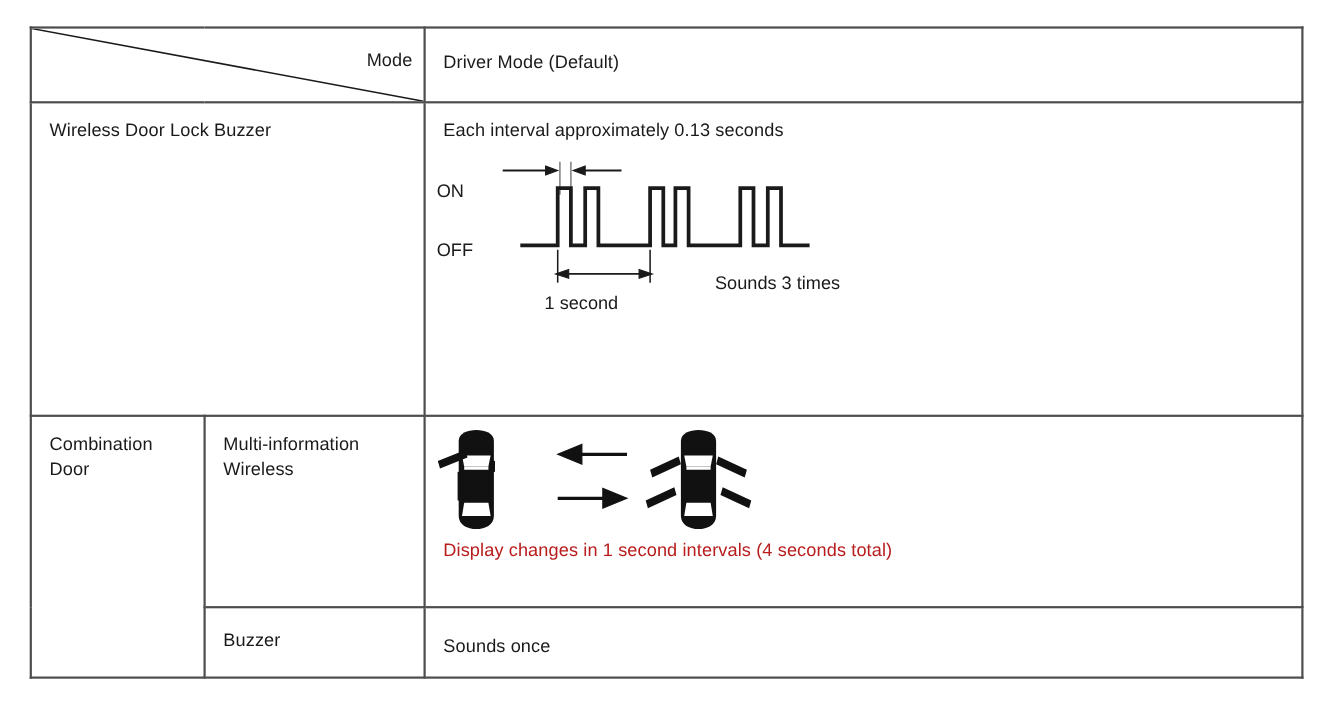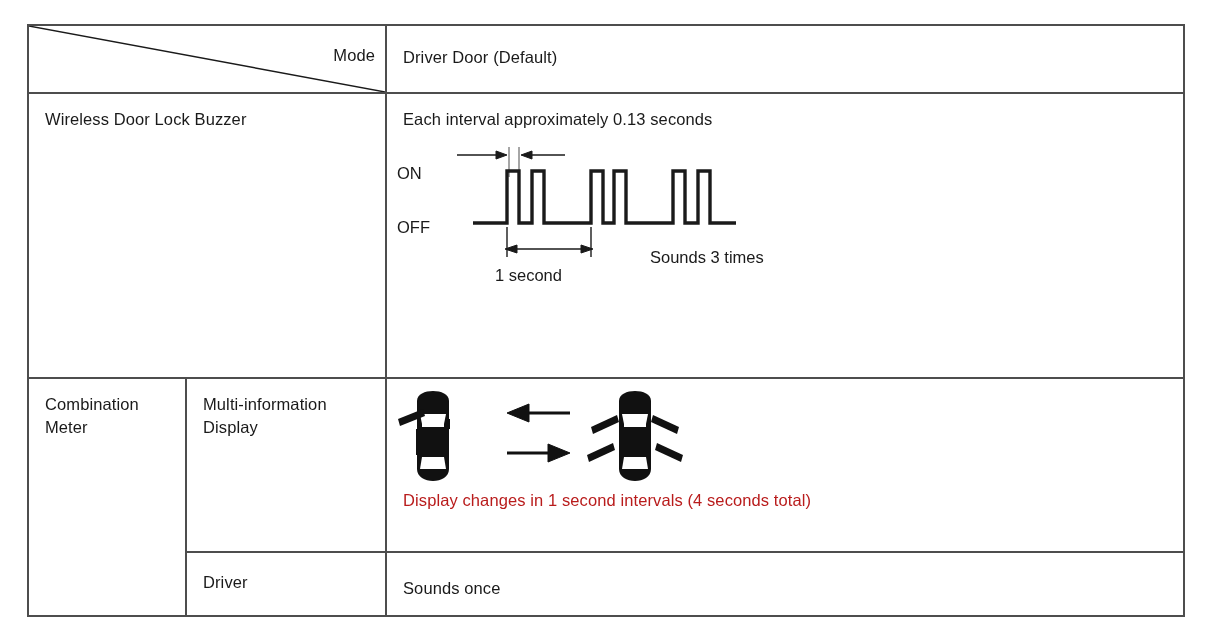--- a/index.html
+++ b/index.html
@@ -127,21 +127,21 @@
       <tr>
         <td colspan="2">
           <div class="hdr-diag">
             <svg class="diag-svg" viewBox="0 0 354 66" preserveAspectRatio="none">
               <line x1="0" y1="0" x2="354" y2="66" stroke="#1a1a1a" stroke-width="1.4" vector-effect="non-scaling-stroke"></line>
             </svg>
             <span class="mode-label">Mode</span>
           </div>
         </td>
         <td>
-          <div class="cell-pad" style="padding-top:20px;">Driver Door (Default)</div>
+          <div class="cell-pad" style="padding-top:20px;">Driver Mode (Default)</div>
         </td>
       </tr>
 
       <tr>
         <td colspan="2">
           <div class="cell-pad mid">Wireless Door Lock Buzzer</div>
         </td>
         <td class="row-tall-c">
           <div class="cell-pad mid" style="padding-bottom:0;">Each interval approximately 0.13 seconds</div>
 
@@ -185,24 +185,24 @@
               <text class="wave-txt" x="100" y="140">1 second</text>
 
               <text class="wave-txt" x="255" y="122">Sounds 3 times</text>
             </svg>
           </div>
         </td>
       </tr>
 
       <tr>
         <td rowspan="2">
-          <div class="cell-pad mid">Combination Meter</div>
+          <div class="cell-pad mid">Combination Door</div>
         </td>
         <td class="row-mid-c">
-          <div class="cell-pad mid">Multi-information Display</div>
+          <div class="cell-pad mid">Multi-information Wireless</div>
         </td>
         <td class="row-mid-c">
 
           <div class="cars-wrap">
             <svg viewBox="0 0 320 92" width="320" height="92">
 
               <g fill="#111111">
 
                 <path d="M22,10
                          C22,3 30,0 38,0
@@ -255,21 +255,21 @@
               </g>
             </svg>
           </div>
 
           <div class="mid-note">Display changes in 1 second intervals (4 seconds total)</div>
         </td>
       </tr>
 
       <tr>
         <td class="row-low-c">
-          <div class="cell-pad" style="padding-top:18px;">Driver</div>
+          <div class="cell-pad" style="padding-top:18px;">Buzzer</div>
         </td>
         <td class="row-low-c">
           <div class="cell-pad" style="padding-top:24px;">Sounds once</div>
         </td>
       </tr>
 
     </tbody>
   </table>
 
 </div>

